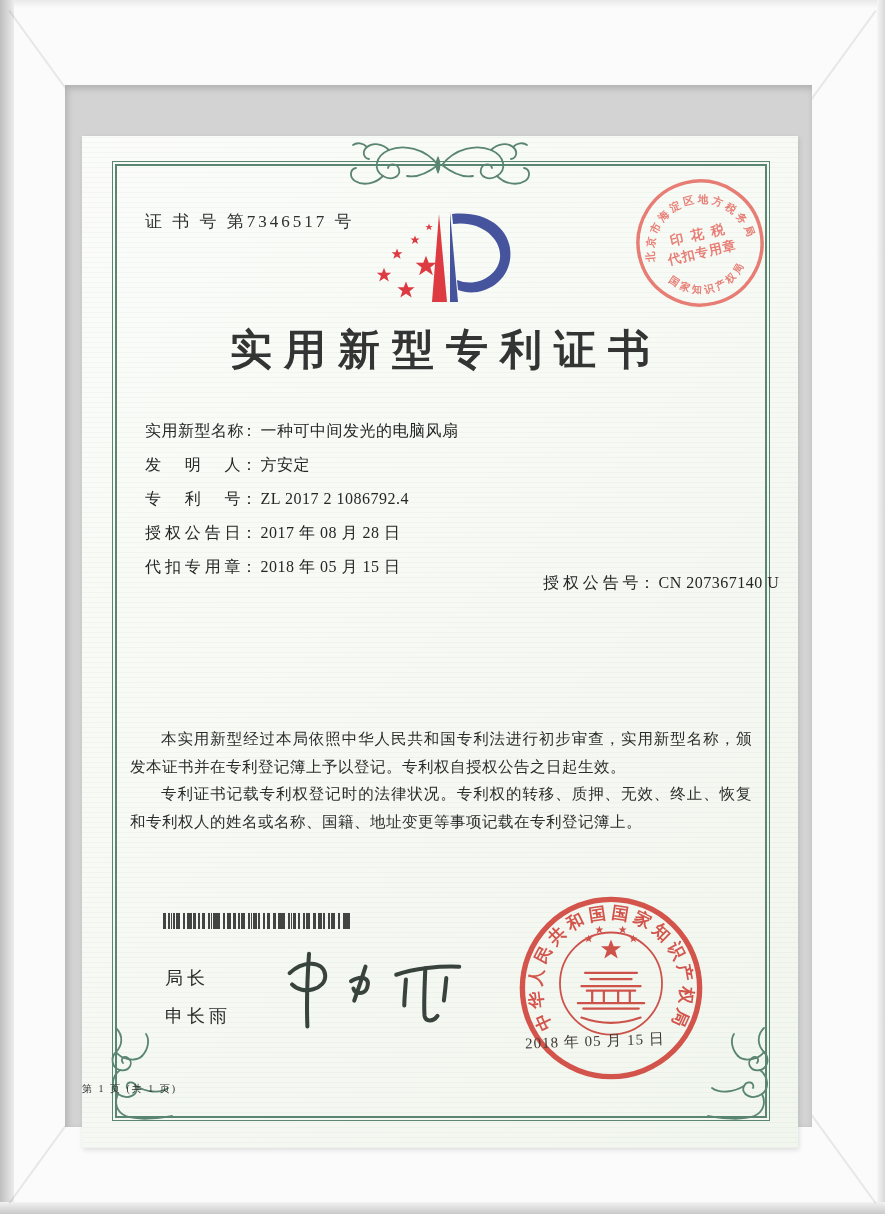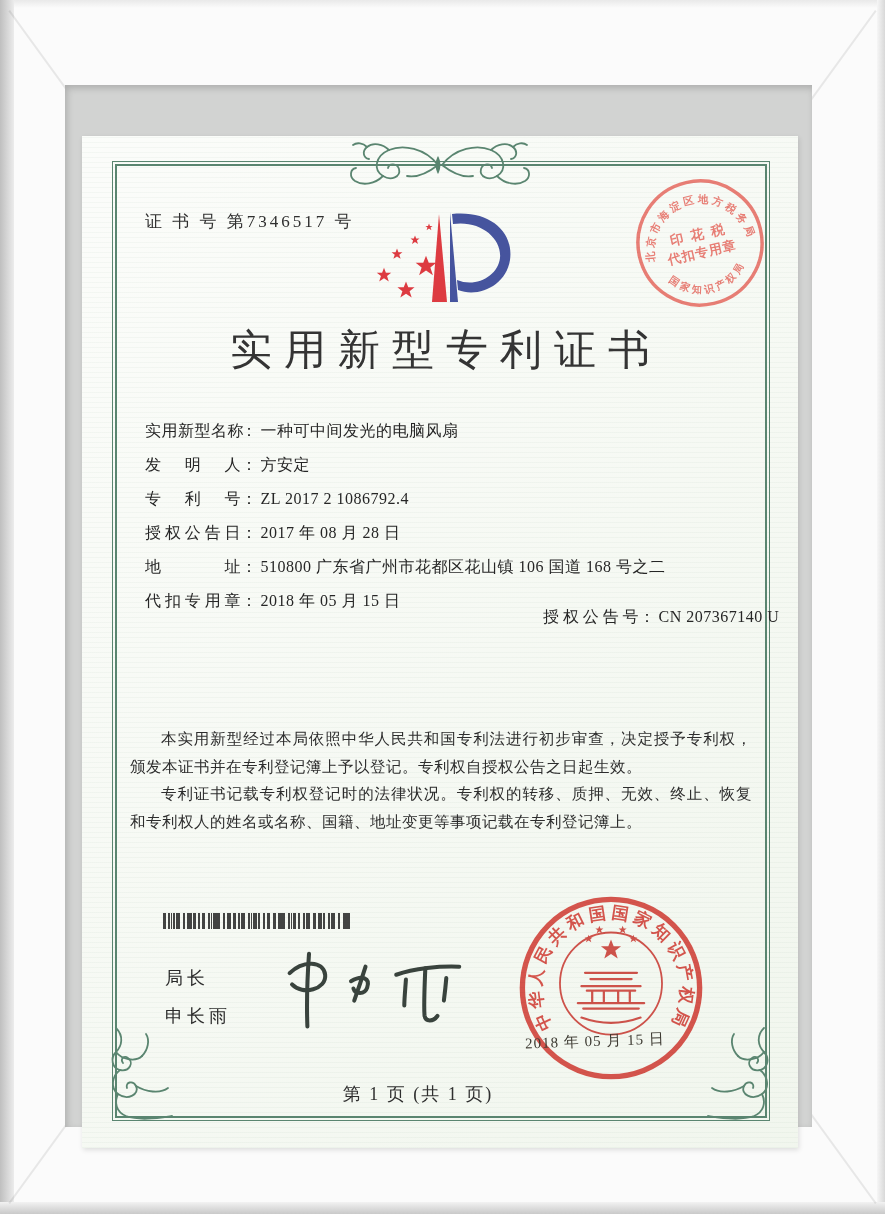--- a/index.html
+++ b/index.html
@@ -50,21 +50,21 @@
   
   .cert-no {
     position:absolute; left:63px; top:74px;
     font-size:17px; letter-spacing:3px; color:#2f2f2f; white-space:nowrap;
   }
   .cnipa-logo { position:absolute; left:280px; top:66px; width:160px; height:120px; }
   .tax-stamp  { position:absolute; left:551px; top:40px; width:134px; height:134px;
                 transform:rotate(-13deg); opacity:0.85; mix-blend-mode:multiply; }
   .title {
     position:absolute; left:0; top:186px; width:716px; text-align:center;
-    font-size:42px; font-weight:400; letter-spacing:12px; color:#343434; text-indent:12px;
+    font-size:42px; font-weight:700; letter-spacing:12px; color:#343434; text-indent:12px;
   }
   
   .fields {
     position:absolute; left:63px; top:285px; width:625px;
     display:flex; flex-direction:column; gap:13px;
     font-size:16px; color:#262626; letter-spacing:0.5px;
   }
   .frow { position:relative; height:21px; white-space:nowrap; }
   .flabel {
     display:inline-block; width:96px; vertical-align:top;
@@ -91,22 +91,22 @@
   .signer-title { position:absolute; left:83px; top:830px; font-size:18px; letter-spacing:4px; color:#2c2c2c; }
   .signer-name  { position:absolute; left:83px; top:868px; font-size:18px; letter-spacing:4px; color:#2c2c2c; }
   .signature { position:absolute; left:185px; top:805px; width:210px; height:95px; }
   .seal { position:absolute; left:435px; top:758px; width:188px; height:188px;
           opacity:0.9; mix-blend-mode:multiply; }
   .seal-date {
     position:absolute; left:428px; top:896px; width:170px; text-align:center;
     font-size:15px; letter-spacing:1px; color:#3e3b33; transform:rotate(-2deg); z-index:5;
   }
   .page-footer {
-    position:absolute; left:0; top:946px; width:672px; text-align:center;
-    font-size:18px; letter-spacing:2px; color:#2f2f2f;
+    position:absolute; left:0; top:946px; width:672px; text-align:left;
+    font-size:10px; letter-spacing:2px; color:#2f2f2f;
   }
 </style>
 </head>
 <body>
 
 <div class="photo">
 
   <div class="frame-top"></div>
   <div class="frame-left"></div>
   <div class="frame-right"></div>
@@ -196,32 +196,29 @@
       <div class="frow">
         <span class="flabel">发明人</span><span>：</span><span class="fvalue">方安定</span>
       </div>
       <div class="frow">
         <span class="flabel">专利号</span><span>：</span><span class="fvalue">ZL 2017 2 1086792.4</span>
       </div>
       <div class="frow">
         <span class="flabel">授权公告日</span><span>：</span><span class="fvalue">2017 年 08 月 28 日</span>
       </div>
       <div class="frow">
-        <span class="flabel">地址</span><span>：</span><span class="fvalue">510800 广东省广州市花都区花山镇 106 国道 168 号之二</span>
-      </div>
-      <div class="frow">
         <span class="flabel">代扣专用章</span><span>：</span><span class="fvalue">2018 年 05 月 15 日</span>
         <span class="frow-right">
           <span class="flabel">授权公告号</span><span>：</span><span class="fvalue">CN 207367140 U</span>
         </span>
       </div>
     </div>
 
     <div class="paras">
-      <p>本实用新型经过本局依照中华人民共和国专利法进行初步审查，决定授予专利权，颁发本证书并在专利登记簿上予以登记。专利权自授权公告之日起生效。</p>
+      <p>本实用新型经过本局依照中华人民共和国专利法进行初步审查，实用新型名称，颁发本证书并在专利登记簿上予以登记。专利权自授权公告之日起生效。</p>
       <p>专利证书记载专利权登记时的法律状况。专利权的转移、质押、无效、终止、恢复和专利权人的姓名或名称、国籍、地址变更等事项记载在专利登记簿上。</p>
     </div>
 
     <div class="barcode"></div>
 
     <div class="signer-title">局长</div>
     <div class="signer-name">申长雨</div>
 
     <svg class="signature" viewBox="0 0 260 110">
       <g fill="none" stroke="#39433d" stroke-width="5" stroke-linecap="round" stroke-linejoin="round">

